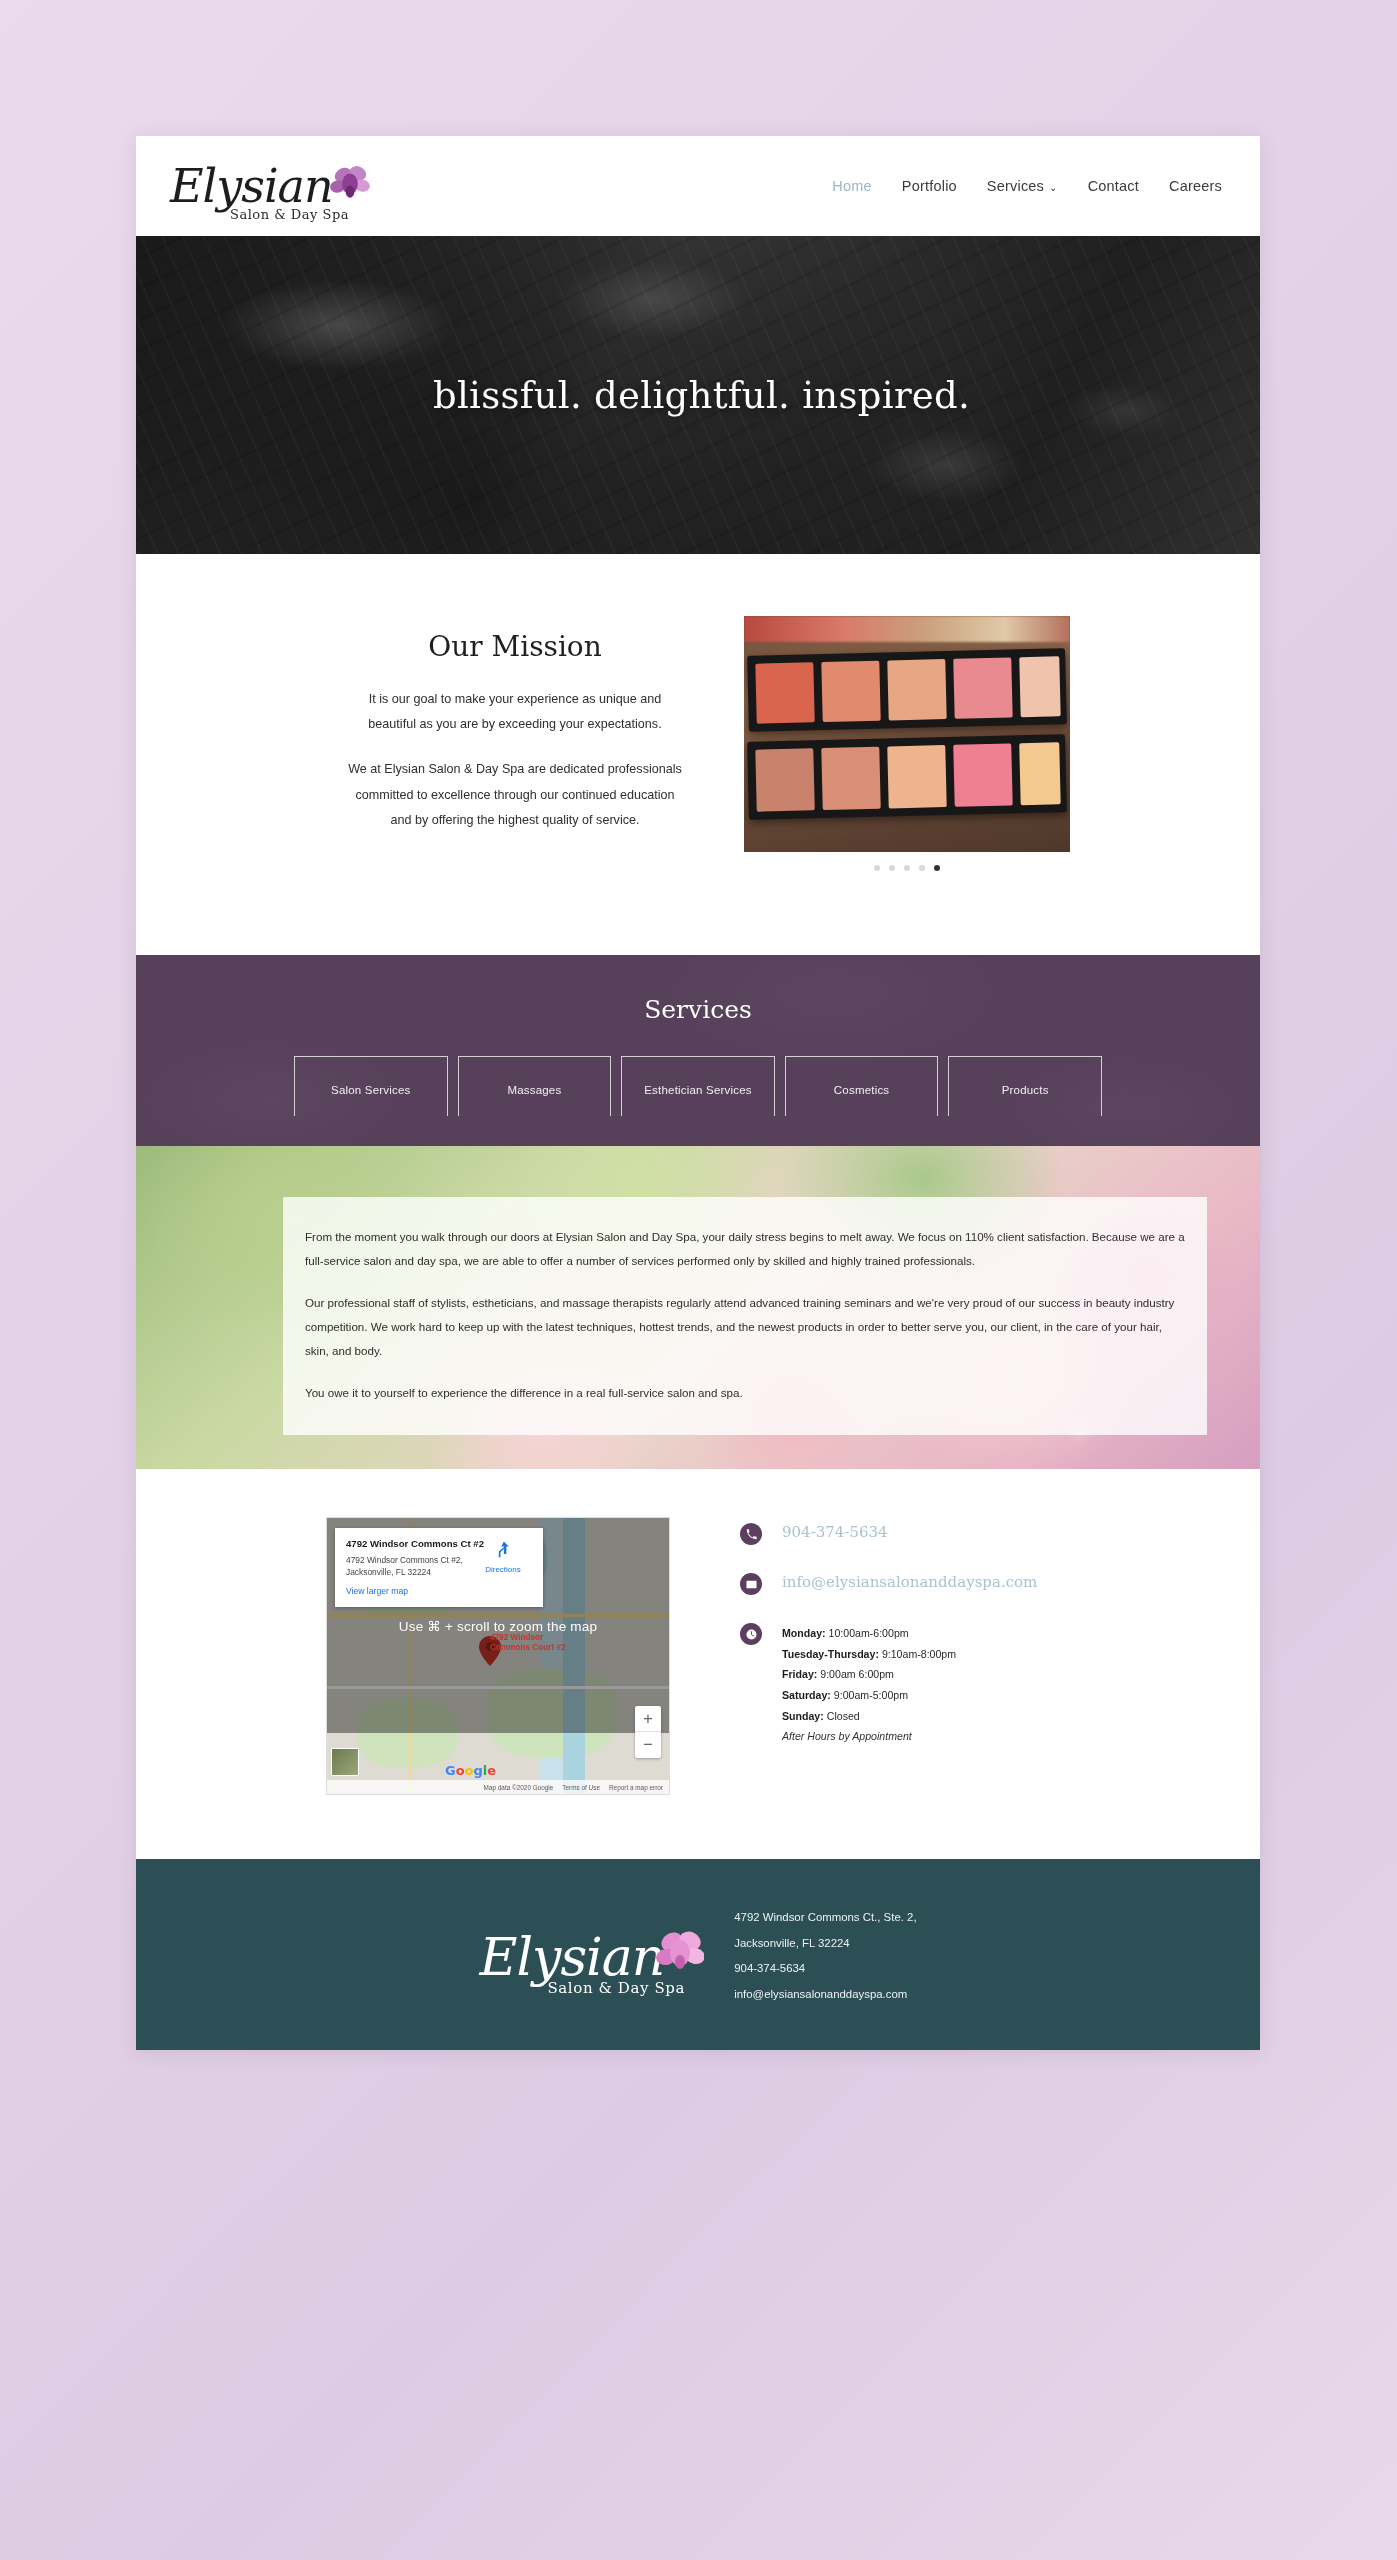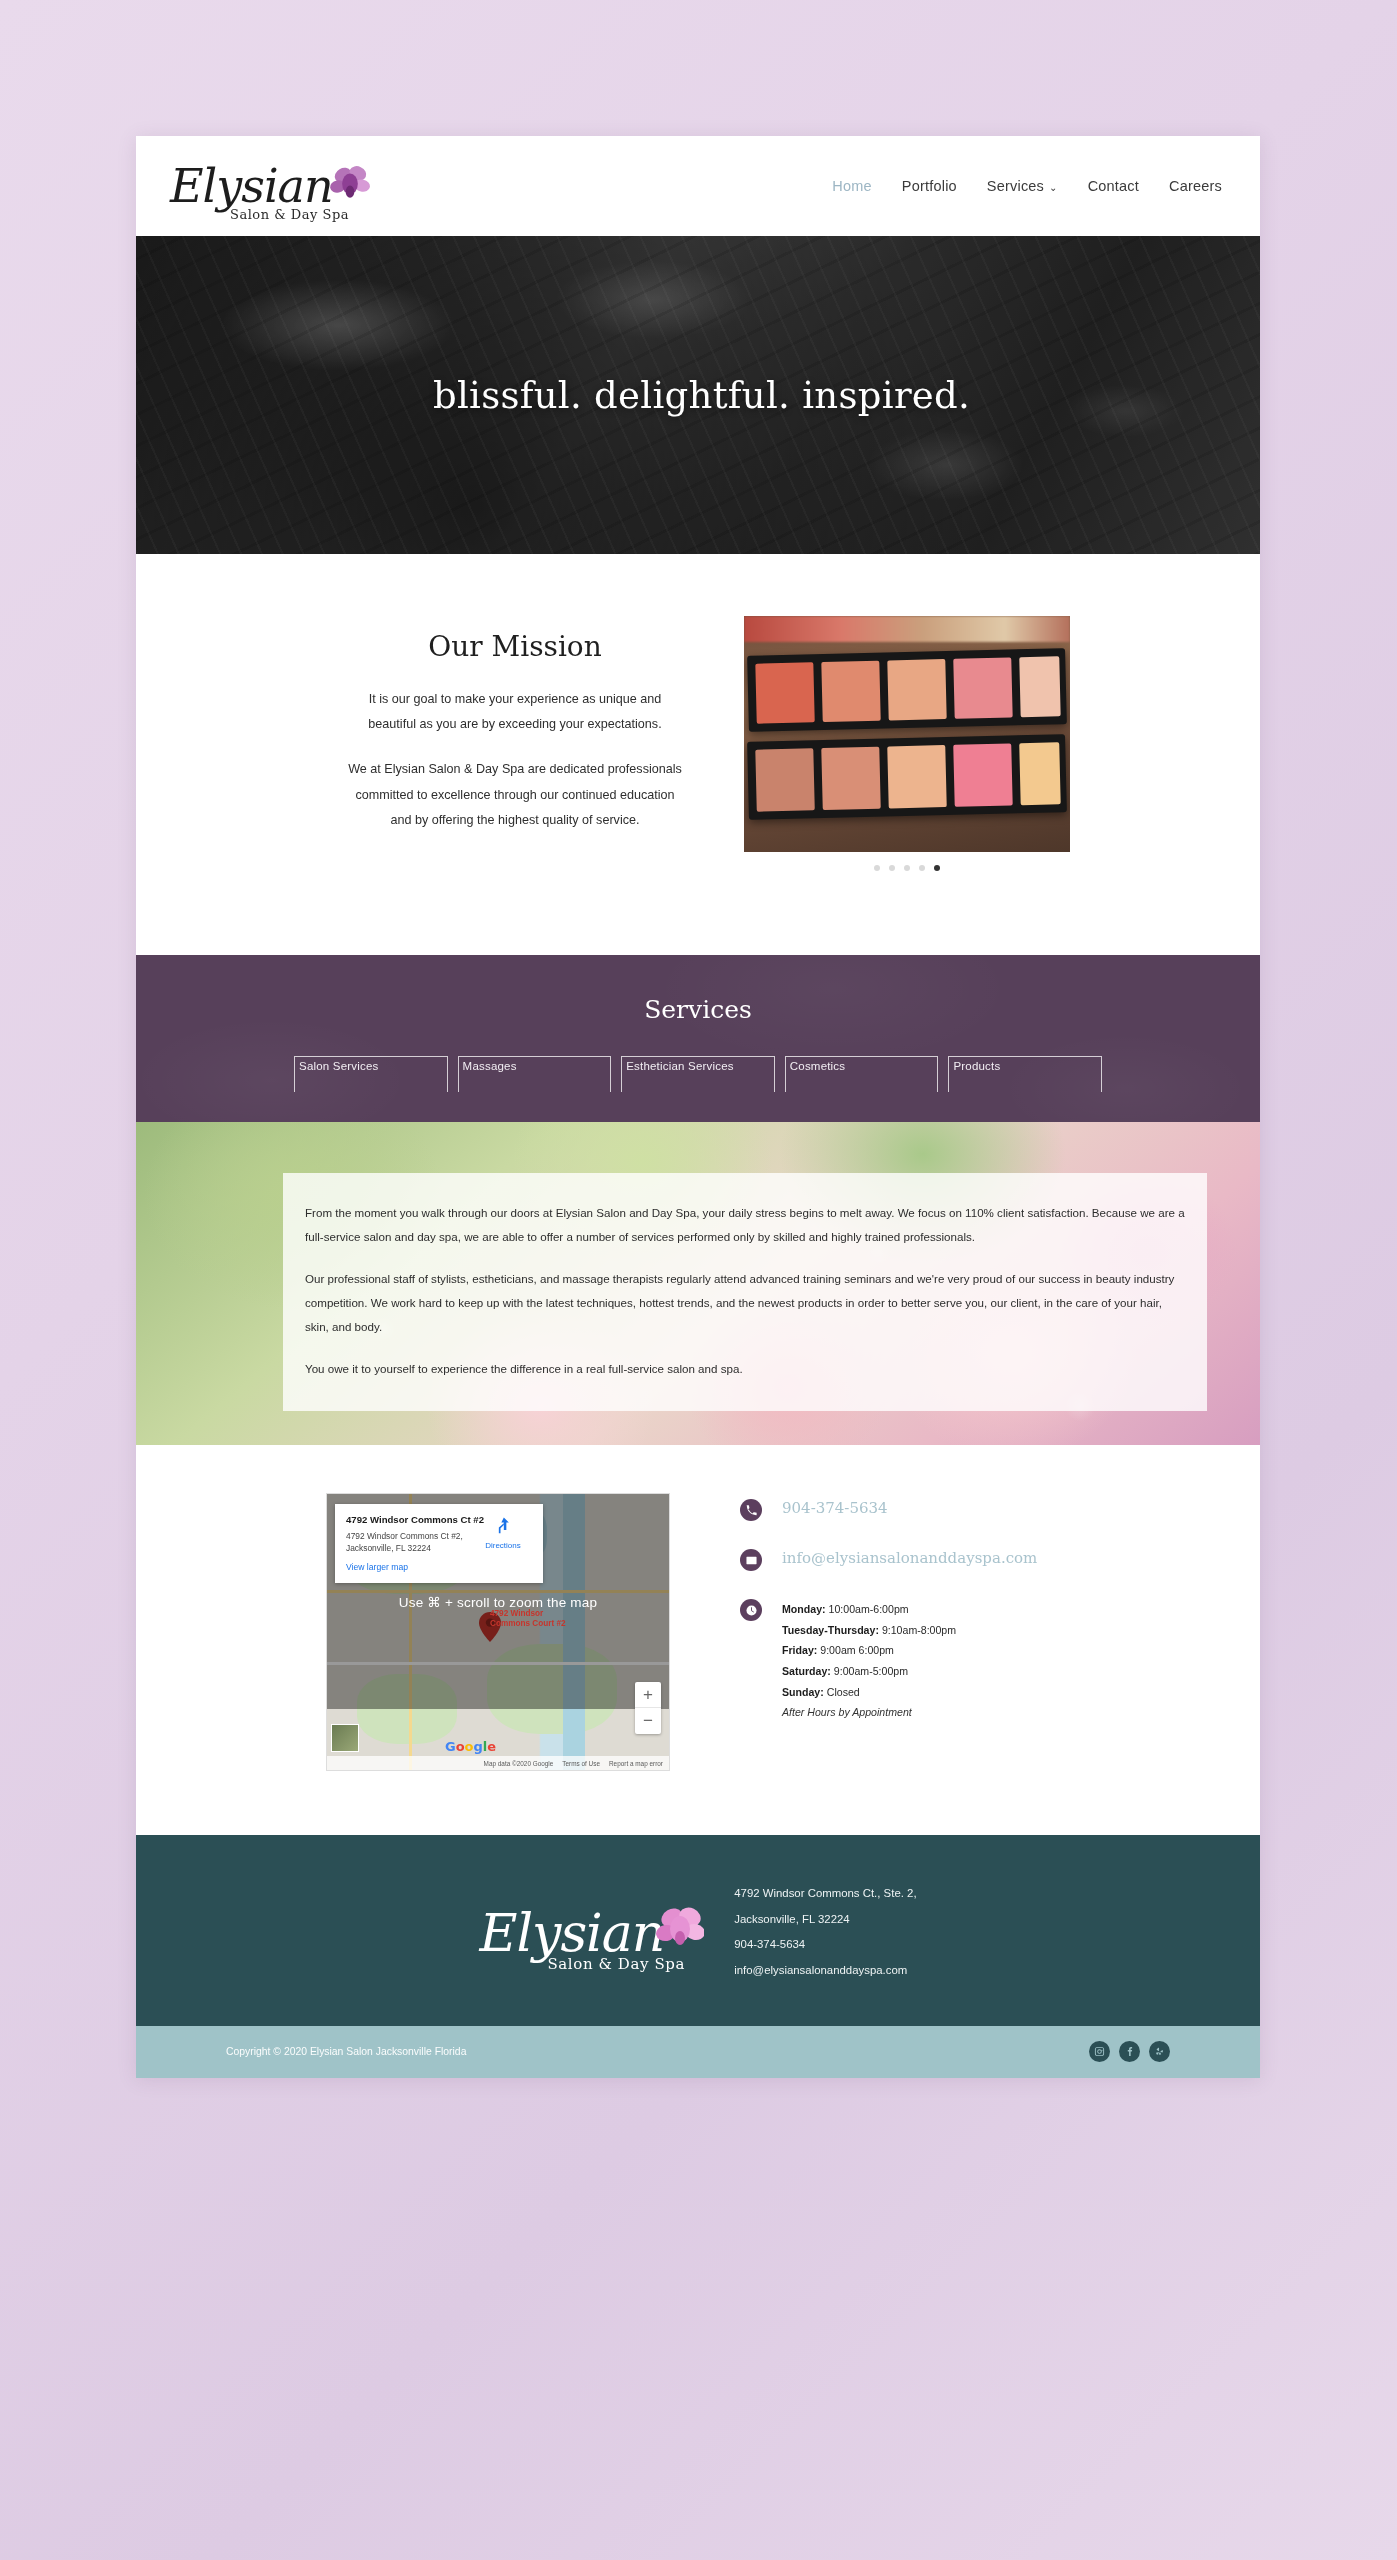--- a/index.html
+++ b/index.html
@@ -189,23 +189,24 @@
   }
   .tabs{
     position:relative;
     display:flex;
     justify-content:center;
     gap:10px;
     padding:0 158px;
   }
   .tab{
     flex:1;
+    text-align:center;
     color:#f2eef3;
     font-size:11.5px;
-    padding:3px 4px 20px;
+    padding:27px 4px 20px;
     border-top:1px solid rgba(255,255,255,.75);
     border-left:1px solid rgba(255,255,255,.75);
     border-right:1px solid rgba(255,255,255,.75);
     border-bottom:none;
     cursor:pointer;
     letter-spacing:.2px;
     white-space:nowrap;
   }
 
   
@@ -606,34 +607,14 @@
       <span class="f-logo-sub">Salon &amp; Day Spa</span>
     </div>
     <div class="f-addr">
       <div>4792 Windsor Commons Ct., Ste. 2,</div>
       <div>Jacksonville, FL 32224</div>
       <div>904-374-5634</div>
       <div>info@elysiansalonanddayspa.com</div>
     </div>
   </div>
 
-  <div class="copybar">
-    <div class="copytext">Copyright © 2020 Elysian Salon Jacksonville Florida</div>
-    <div class="socials">
-      <span class="soc">
-        <svg viewBox="0 0 24 24">
-            <path d="M7 2h10c2.8 0 5 2.2 5 5v10c0 2.8-2.2 5-5 5H7c-2.8 0-5-2.2-5-5V7c0-2.8 2.2-5 5-5zm0 2C5.3 4 4 5.3 4 7v10c0 1.7 1.3 3 3 3h10c1.7 0 3-1.3 3-3V7c0-1.7-1.3-3-3-3H7zm5 3a5 5 0 110 10 5 5 0 010-10zm0 2a3 3 0 100 6 3 3 0 000-6zm5.5-.9a1.1 1.1 0 110 2.2 1.1 1.1 0 010-2.2z"></path>
-          </svg>
-      </span>
-      <span class="soc">
-        <svg viewBox="0 0 24 24">
-            <path d="M14.5 8.5V6.8c0-.8.2-1.3 1.4-1.3h1.8V2.1C17.3 2 16.3 2 15.2 2c-2.4 0-4.1 1.5-4.1 4.2v2.3H8.3v3.4h2.8V22h3.4v-10.1h2.8l.4-3.4h-3.2z"></path>
-          </svg>
-      </span>
-      <span class="soc">
-        <svg viewBox="0 0 24 24">
-            <path d="M11 3.2v8.4L6.3 8.9c-.7-.4-.8-1.4-.2-2C7.4 5.4 9 4.3 10 3.9c.4-.2.9.1 1 .7zM11 13.6l-3 5c-.4.7-1.4.7-1.9 0-.8-1.1-1.2-2.4-1.4-3.5-.1-.6.4-1 1-1l5.3-.5zM13 13.3l2.4 4c.4.6 0 1.4-.7 1.5-1.3.3-2.6.2-3.7 0-.6-.1-.9-.7-.7-1.2l2.7-4.3zM13.4 11.2l4.9-1.9c.6-.2 1.2.2 1.2.9 0 1.3-.3 2.6-.8 3.6-.3.6-1 .7-1.4.2l-3.9-2.8z"></path>
-          </svg>
-      </span>
-    </div>
-  </div>
 
 </div>
 
 </body></html>

